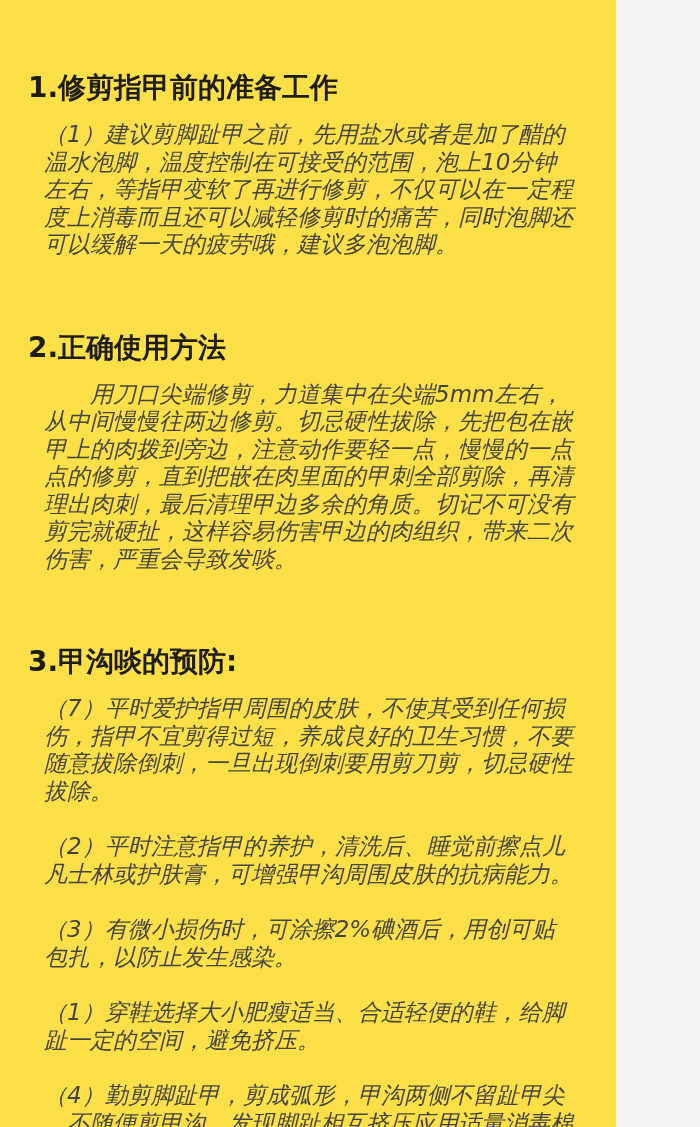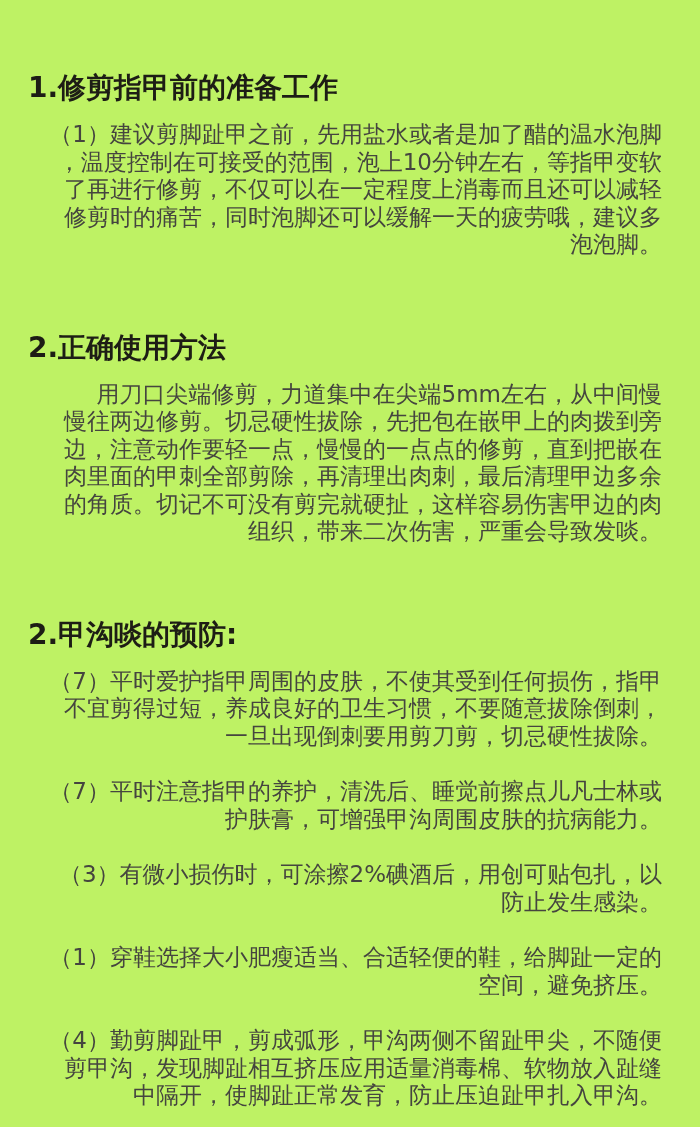--- a/index.html
+++ b/index.html
@@ -1,43 +1,44 @@
 <!DOCTYPE html>
 <html><head>
 <meta charset="utf-8">
 <style>
   * { margin: 0; padding: 0; box-sizing: border-box; }
   html, body { background: #f5f5f3; }
   .page {
     position: relative;
-    width: 700px;
+    width: 616px;
     height: 1127px;
-    background: #bef264;
+    background: #fde047;
     overflow: hidden;
     font-family: "DejaVu Sans", sans-serif;
   }
   .doc {
     padding: 71px 22px 0 28px;
   }
   .sec + .sec { margin-top: 72px; }
   .sec h2 {
     font-size: 28px;
     line-height: 34px;
     font-weight: 700;
     color: #1d1d15;
     margin: 0 0 16px 0;
   }
   .sec p {
     font-size: 23px;
     line-height: 27.5px;
     color: #45453f;
     margin: 16px;
-    text-align: right;
+    text-align: left;
     word-break: break-all;
     line-break: anywhere;
+    font-style: italic;
   }
   .sec p + p { margin-top: 28px; }
   .sec p.indent-first { text-indent: 2em; }
 </style>
 </head>
 <body>
 
 <div class="page">
   <div class="doc">
 
@@ -45,22 +46,22 @@
       <h2>1.修剪指甲前的准备工作</h2>
       <p>（1）建议剪脚趾甲之前，先用盐水或者是加了醋的温水泡脚，温度控制在可接受的范围，泡上10分钟左右，等指甲变软了再进行修剪，不仅可以在一定程度上消毒而且还可以减轻修剪时的痛苦，同时泡脚还可以缓解一天的疲劳哦，建议多泡泡脚。</p>
     </section>
 
     <section class="sec">
       <h2>2.正确使用方法</h2>
       <p class="indent-first">用刀口尖端修剪，力道集中在尖端5mm左右，从中间慢慢往两边修剪。切忌硬性拔除，先把包在嵌甲上的肉拨到旁边，注意动作要轻一点，慢慢的一点点的修剪，直到把嵌在肉里面的甲刺全部剪除，再清理出肉刺，最后清理甲边多余的角质。切记不可没有剪完就硬扯，这样容易伤害甲边的肉组织，带来二次伤害，严重会导致发啖。</p>
     </section>
 
     <section class="sec">
-      <h2>2.甲沟啖的预防:</h2>
+      <h2>3.甲沟啖的预防:</h2>
       <p>（7）平时爱护指甲周围的皮肤，不使其受到任何损伤，指甲不宜剪得过短，养成良好的卫生习惯，不要随意拔除倒刺，一旦出现倒刺要用剪刀剪，切忌硬性拔除。</p>
-      <p>（7）平时注意指甲的养护，清洗后、睡觉前擦点儿凡士林或护肤膏，可增强甲沟周围皮肤的抗病能力。</p>
+      <p>（2）平时注意指甲的养护，清洗后、睡觉前擦点儿凡士林或护肤膏，可增强甲沟周围皮肤的抗病能力。</p>
       <p>（3）有微小损伤时，可涂擦2%碘酒后，用创可贴包扎，以防止发生感染。</p>
       <p>（1）穿鞋选择大小肥瘦适当、合适轻便的鞋，给脚趾一定的空间，避免挤压。</p>
       <p>（4）勤剪脚趾甲，剪成弧形，甲沟两侧不留趾甲尖，不随便剪甲沟，发现脚趾相互挤压应用适量消毒棉、软物放入趾缝中隔开，使脚趾正常发育，防止压迫趾甲扎入甲沟。</p>
     </section>
 
   </div>
 </div>
 
 </body></html>

